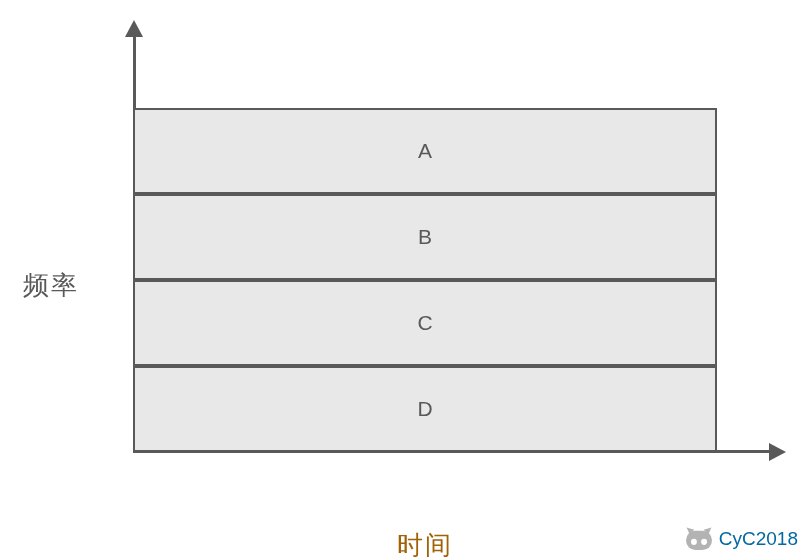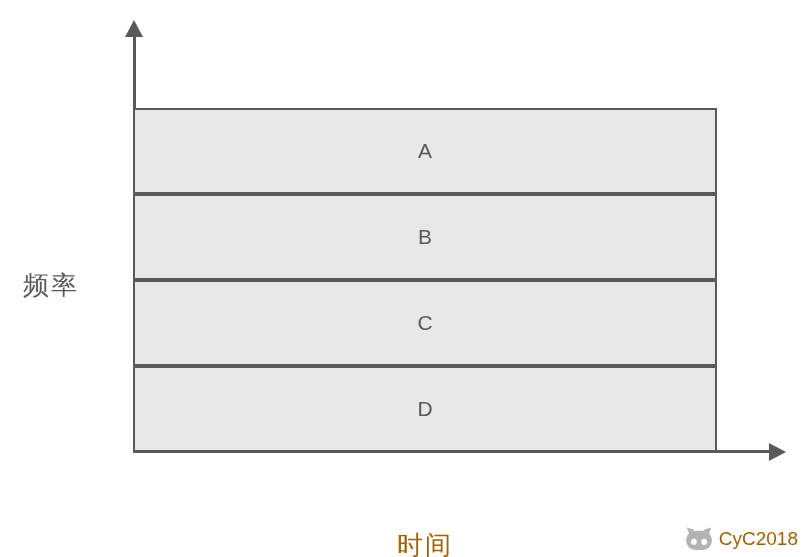--- a/index.html
+++ b/index.html
@@ -77,21 +77,21 @@
     letter-spacing: 2px;
     margin-top: 48px;
   }
   
   .watermark {
     position: absolute;
     right: 8px; bottom: 6px;
     display: flex;
     align-items: center;
     gap: 6px;
-    color: #a16207;
+    color: #0369a1;
     font-size: 19px;
     justify-content: flex-end;
   }
   .watermark svg { display: block; }
 </style>
 </head>
 <body>
 
 <div class="canvas">
 

